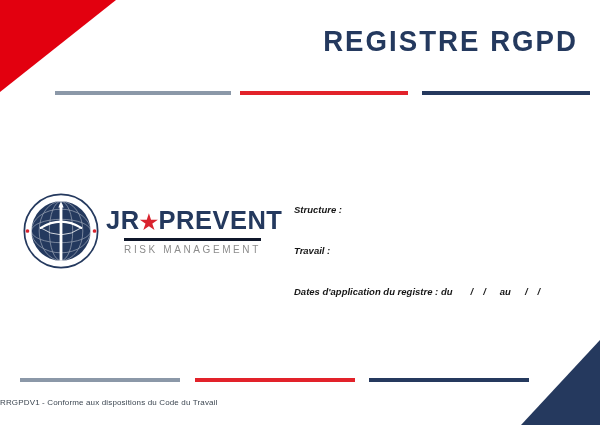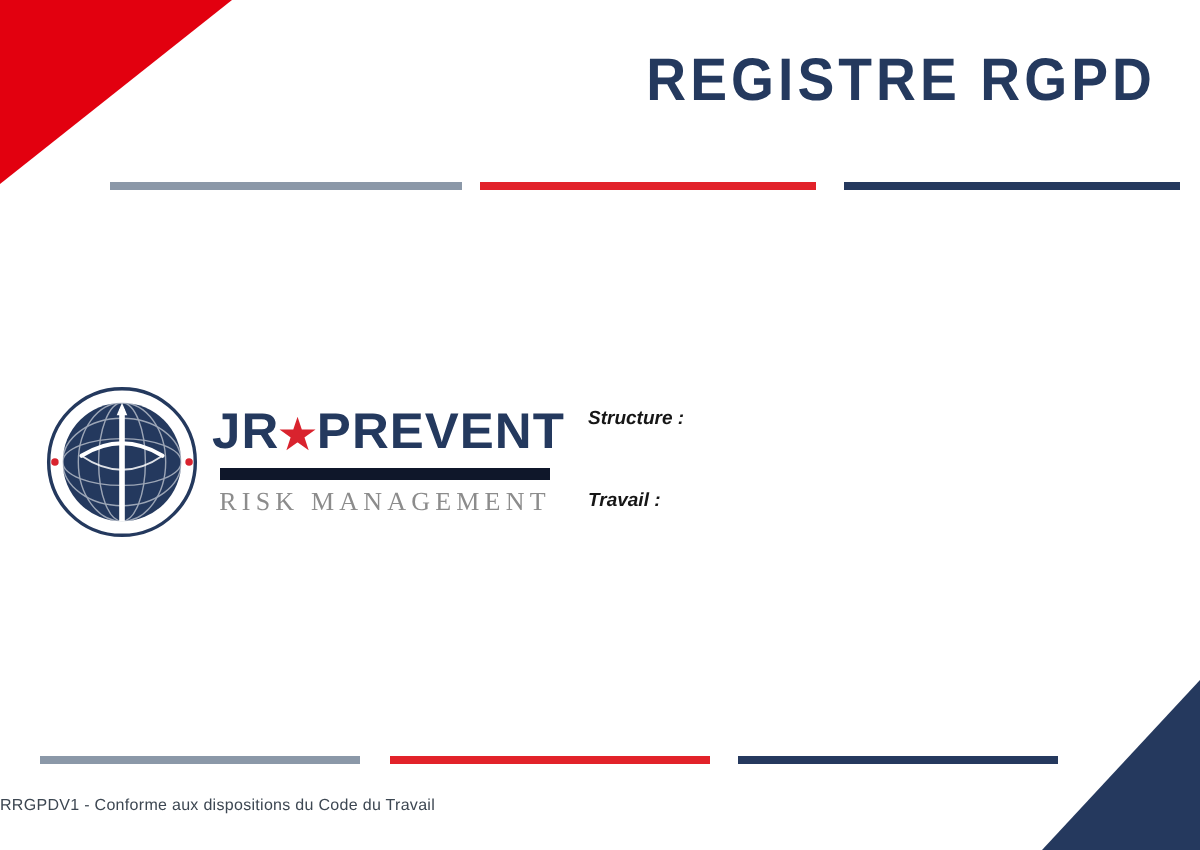--- a/index.html
+++ b/index.html
@@ -114,27 +114,26 @@
     line-height: 1;
     white-space: nowrap;
     font-family: "Liberation Sans Narrow", "Liberation Sans", sans-serif;
     transform: scaleX(1.02);
     transform-origin: left center;
   }
   #logo-wordmark .star { color: #d9232e; font-size: 20px; }
   #logo-tagline {
     margin-top: 5px;
     padding-top: 3px;
-    border-top: 6px solid #0f172a;
-    font-size: 13px;
+    border-top: 3px solid #0f172a;
+    font-size: 10px;
     letter-spacing: 2.6px;
     color: #8c8c8c;
     text-align: center;
     white-space: nowrap;
-    font-family: Liberation Serif, serif;
   }
 
   
   #fields {
     position: absolute;
     left: 294px;
     top: 176px;
     width: 290px;
     margin-top: 28px;
   }
@@ -202,20 +201,21 @@
     </svg>
     <div id="logo-text">
       <div id="logo-wordmark"><span>JR</span><span class="star">★</span><span>PREVENT</span></div>
       <div id="logo-tagline">RISK MANAGEMENT</div>
     </div>
   </div>
 
   <div id="fields">
     <div class="field-row" id="field-structure">Structure :</div>
     <div class="field-row" id="field-adresse">Travail :</div>
+    <div class="field-row" id="field-dates"><span>Dates d'application du registre : du</span><span class="sp-lg"></span><span class="date-slot">/</span><span class="sp-sm"></span><span class="date-slot">/</span><span class="sp-md"></span><span>au</span><span class="sp-md"></span><span class="date-slot">/</span><span class="sp-sm"></span><span class="date-slot">/</span></div>
   </div>
 
   <div class="rules" id="footer-rules">
     <div class="rule rule-gray"></div>
     <div class="gap-a"></div>
     <div class="rule rule-red"></div>
     <div class="gap-b"></div>
     <div class="rule rule-navy"></div>
   </div>
 

